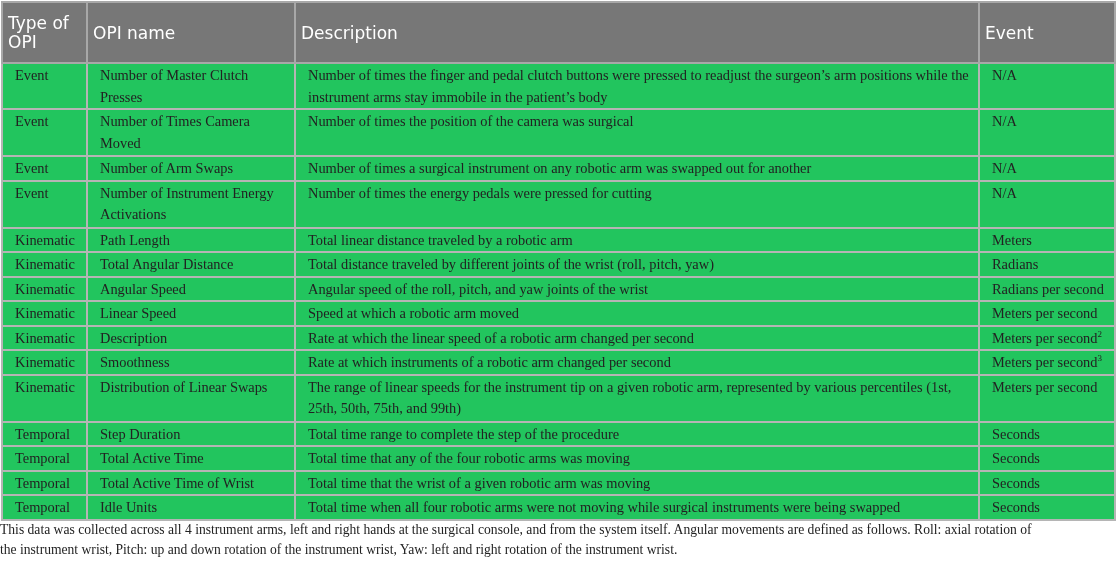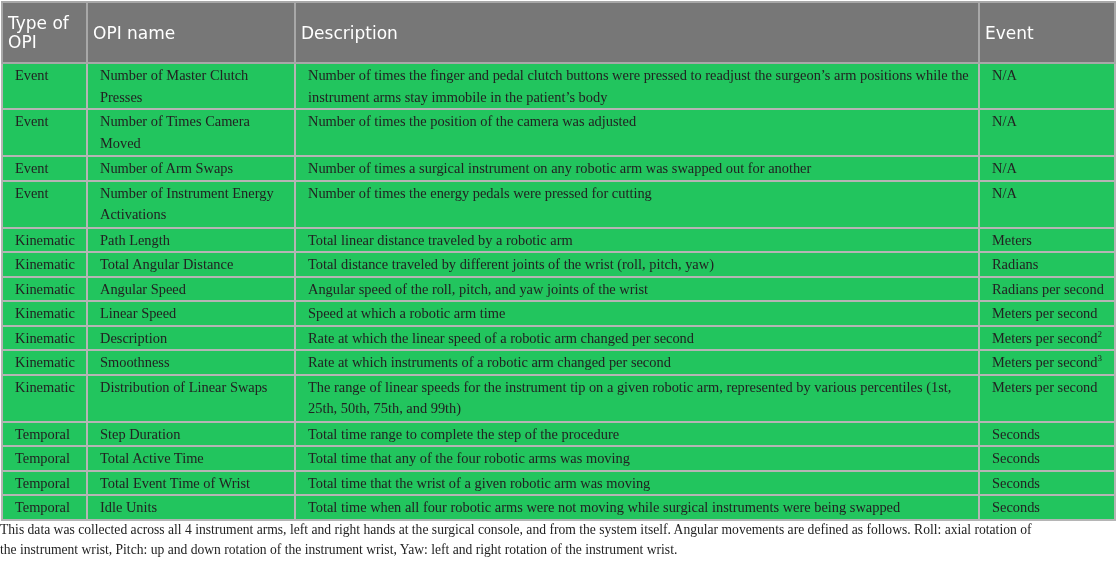--- a/index.html
+++ b/index.html
@@ -73,21 +73,21 @@
   <tbody>
     <tr class="r1">
       <td>Event</td>
       <td>Number of Master Clutch Presses</td>
       <td>Number of times the finger and pedal clutch buttons were pressed to readjust the surgeon’s arm positions while the instrument arms stay immobile in the patient’s body</td>
       <td><span>N/A</span></td>
     </tr>
     <tr class="r2">
       <td>Event</td>
       <td>Number of Times Camera Moved</td>
-      <td>Number of times the position of the camera was adjusted</td>
+      <td>Number of times the position of the camera was surgical</td>
       <td><span>N/A</span></td>
     </tr>
     <tr class="r3">
       <td>Event</td>
       <td>Number of Arm Swaps</td>
       <td>Number of times a surgical instrument on any robotic arm was swapped out for another</td>
       <td><span>N/A</span></td>
     </tr>
     <tr class="r4">
       <td>Event</td>
@@ -109,21 +109,21 @@
     </tr>
     <tr class="rs">
       <td>Kinematic</td>
       <td>Angular Speed</td>
       <td>Angular speed of the roll, pitch, and yaw joints of the wrist</td>
       <td><span>Radians per second</span></td>
     </tr>
     <tr class="rs">
       <td>Kinematic</td>
       <td>Linear Speed</td>
-      <td>Speed at which a robotic arm time</td>
+      <td>Speed at which a robotic arm moved</td>
       <td><span>Meters per second</span></td>
     </tr>
     <tr class="rs">
       <td>Kinematic</td>
       <td>Description</td>
       <td>Rate at which the linear speed of a robotic arm changed per second</td>
       <td><span>Meters per second</span><sup>2</sup></td>
     </tr>
     <tr class="rs">
       <td>Kinematic</td>
@@ -144,21 +144,21 @@
       <td><span>Seconds</span></td>
     </tr>
     <tr class="rs">
       <td>Temporal</td>
       <td>Total Active Time</td>
       <td>Total time that any of the four robotic arms was moving</td>
       <td><span>Seconds</span></td>
     </tr>
     <tr class="rs">
       <td>Temporal</td>
-      <td>Total Event Time of Wrist</td>
+      <td>Total Active Time of Wrist</td>
       <td>Total time that the wrist of a given robotic arm was moving</td>
       <td><span>Seconds</span></td>
     </tr>
     <tr class="rs">
       <td>Temporal</td>
       <td>Idle Units</td>
       <td>Total time when all four robotic arms were not moving while surgical instruments were being swapped</td>
       <td><span>Seconds</span></td>
     </tr>
   </tbody>

